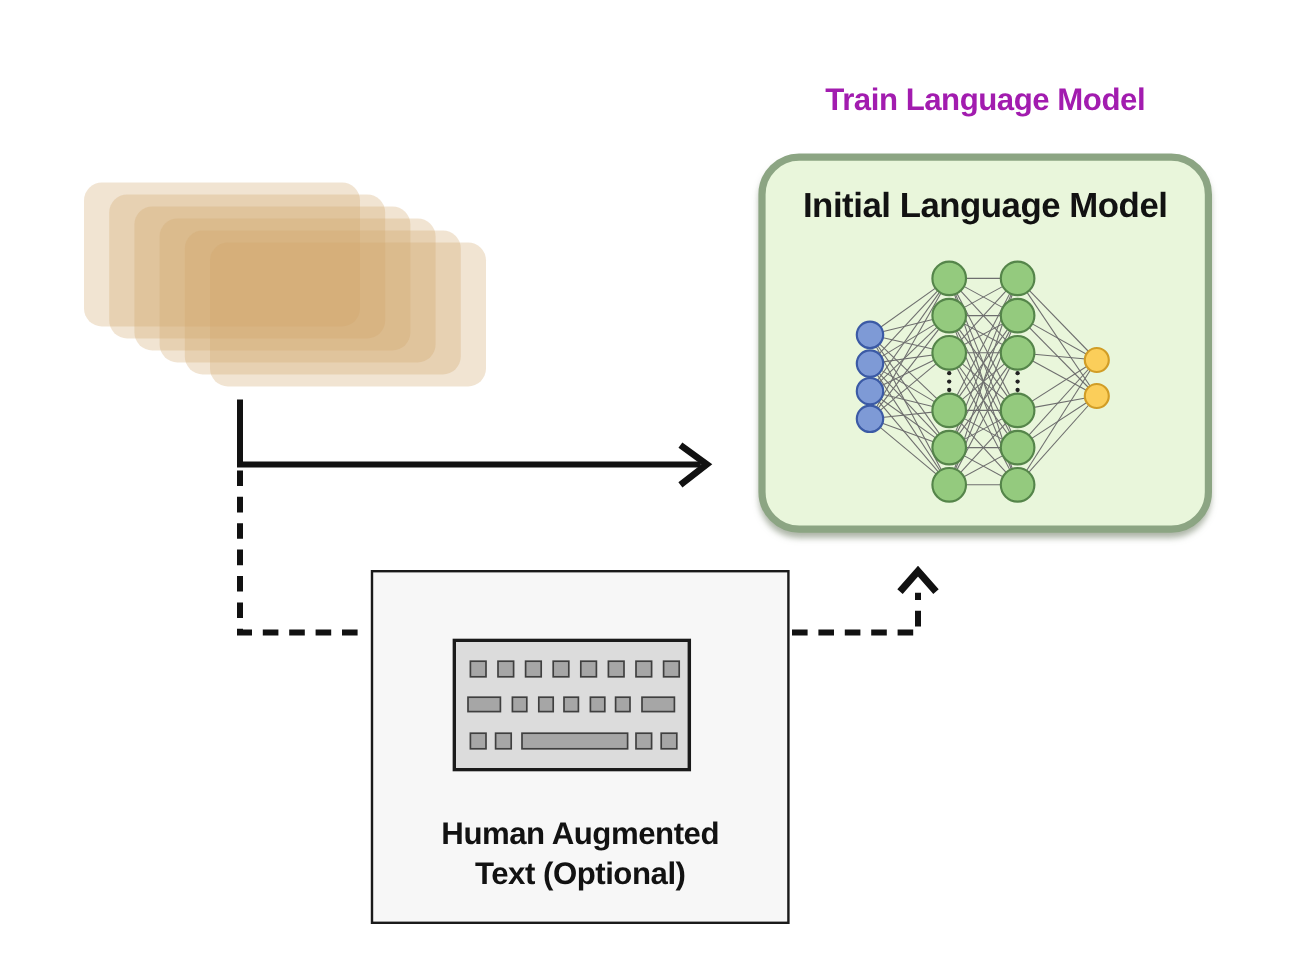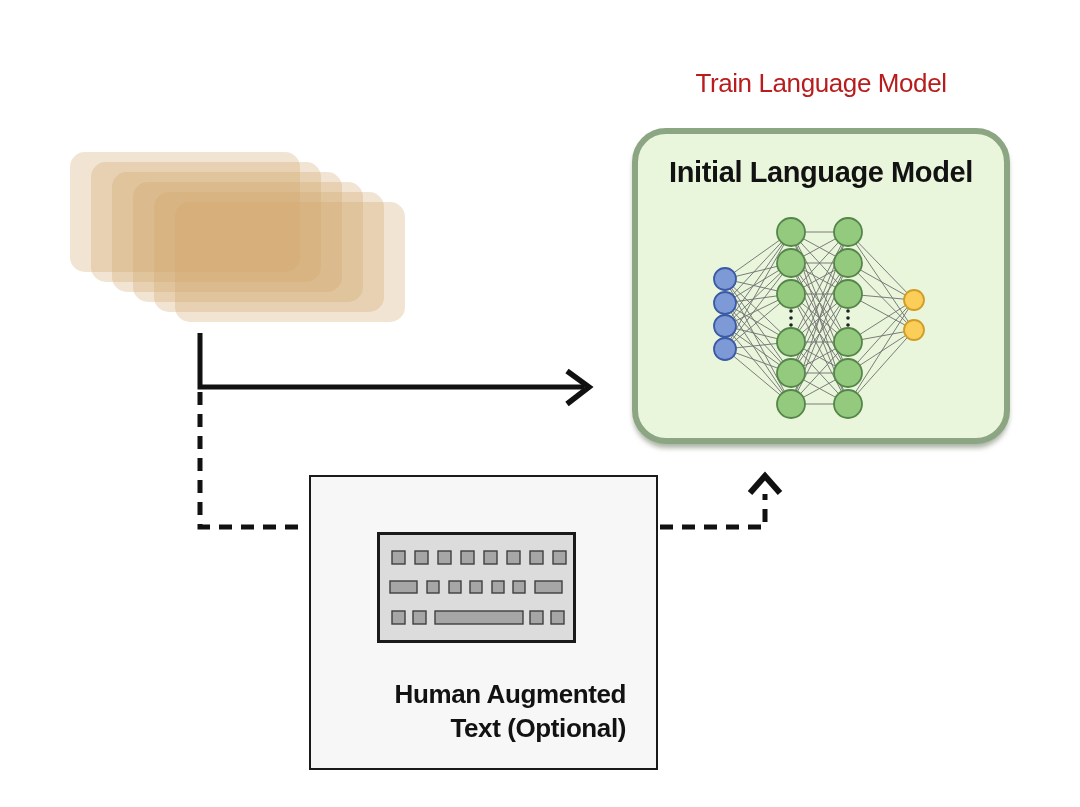--- a/index.html
+++ b/index.html
@@ -2,38 +2,38 @@
 <html><head>
 <meta charset="utf-8">
 <style>
   html,body{margin:0;padding:0;background:#ffffff;}
   #canvas{
     position:relative;width:1080px;height:807px;background:#ffffff;
     font-family:"Liberation Sans",sans-serif;overflow:hidden;
     --line:#111111;--model-fill:#e9f6db;--model-border:#8ca583;
     --human-fill:#f7f7f7;--human-border:#1a1a1a;
   }
-  .hdr{position:absolute;font-weight:400;color:#b91c1c;letter-spacing:-0.4px;white-space:nowrap;}
+  .hdr{position:absolute;font-weight:700;color:#a21caf;letter-spacing:-0.4px;white-space:nowrap;}
   #prompts-title{left:64px;top:104px;font-size:29px;}
   #train-title{left:632px;width:378px;top:68px;font-size:26px;text-align:center;}
   .card{position:absolute;width:230px;height:120px;border-radius:15px;}
   #model-box{
     position:absolute;left:632px;top:128px;width:378px;height:316px;border-radius:34px;
     background:var(--model-fill);border:6px solid var(--model-border);box-sizing:border-box;
     box-shadow:0 5px 5px -1px rgba(105,120,95,0.55);
   }
   #model-title{position:absolute;left:0;right:0;top:22px;text-align:center;
     font-size:29px;font-weight:700;color:#121212;letter-spacing:-0.4px;}
   #net{position:absolute;left:0;top:0;width:366px;height:304px;}
   #human-box{
     position:absolute;left:309px;top:475px;width:349px;height:295px;
     background:var(--human-fill);border:2.5px solid var(--human-border);box-sizing:border-box;
   }
   #kbd{position:absolute;left:66px;top:55px;}
-  #human-label{position:absolute;left:30px;right:30px;top:200px;text-align:right;
+  #human-label{position:absolute;left:30px;right:30px;top:200px;text-align:center;
     font-size:26px;line-height:34px;font-weight:700;color:#121212;letter-spacing:-0.4px;}
   #connectors{position:absolute;left:0;top:0;width:1080px;height:807px;pointer-events:none;}
   #connectors path,#connectors polyline{stroke:var(--line);fill:none;}
   .solid{stroke-width:5px;}
   .dashed{stroke-width:5px;stroke-dasharray:13 9;}
   .head{stroke-width:5.5px;stroke-linejoin:miter;}
   .head-up{stroke-width:6px;stroke-linejoin:miter;}
   .kbd-key{fill:#a6a6a6;stroke:#3f3f3f;stroke-width:1.4;}
 </style>
 </head>

